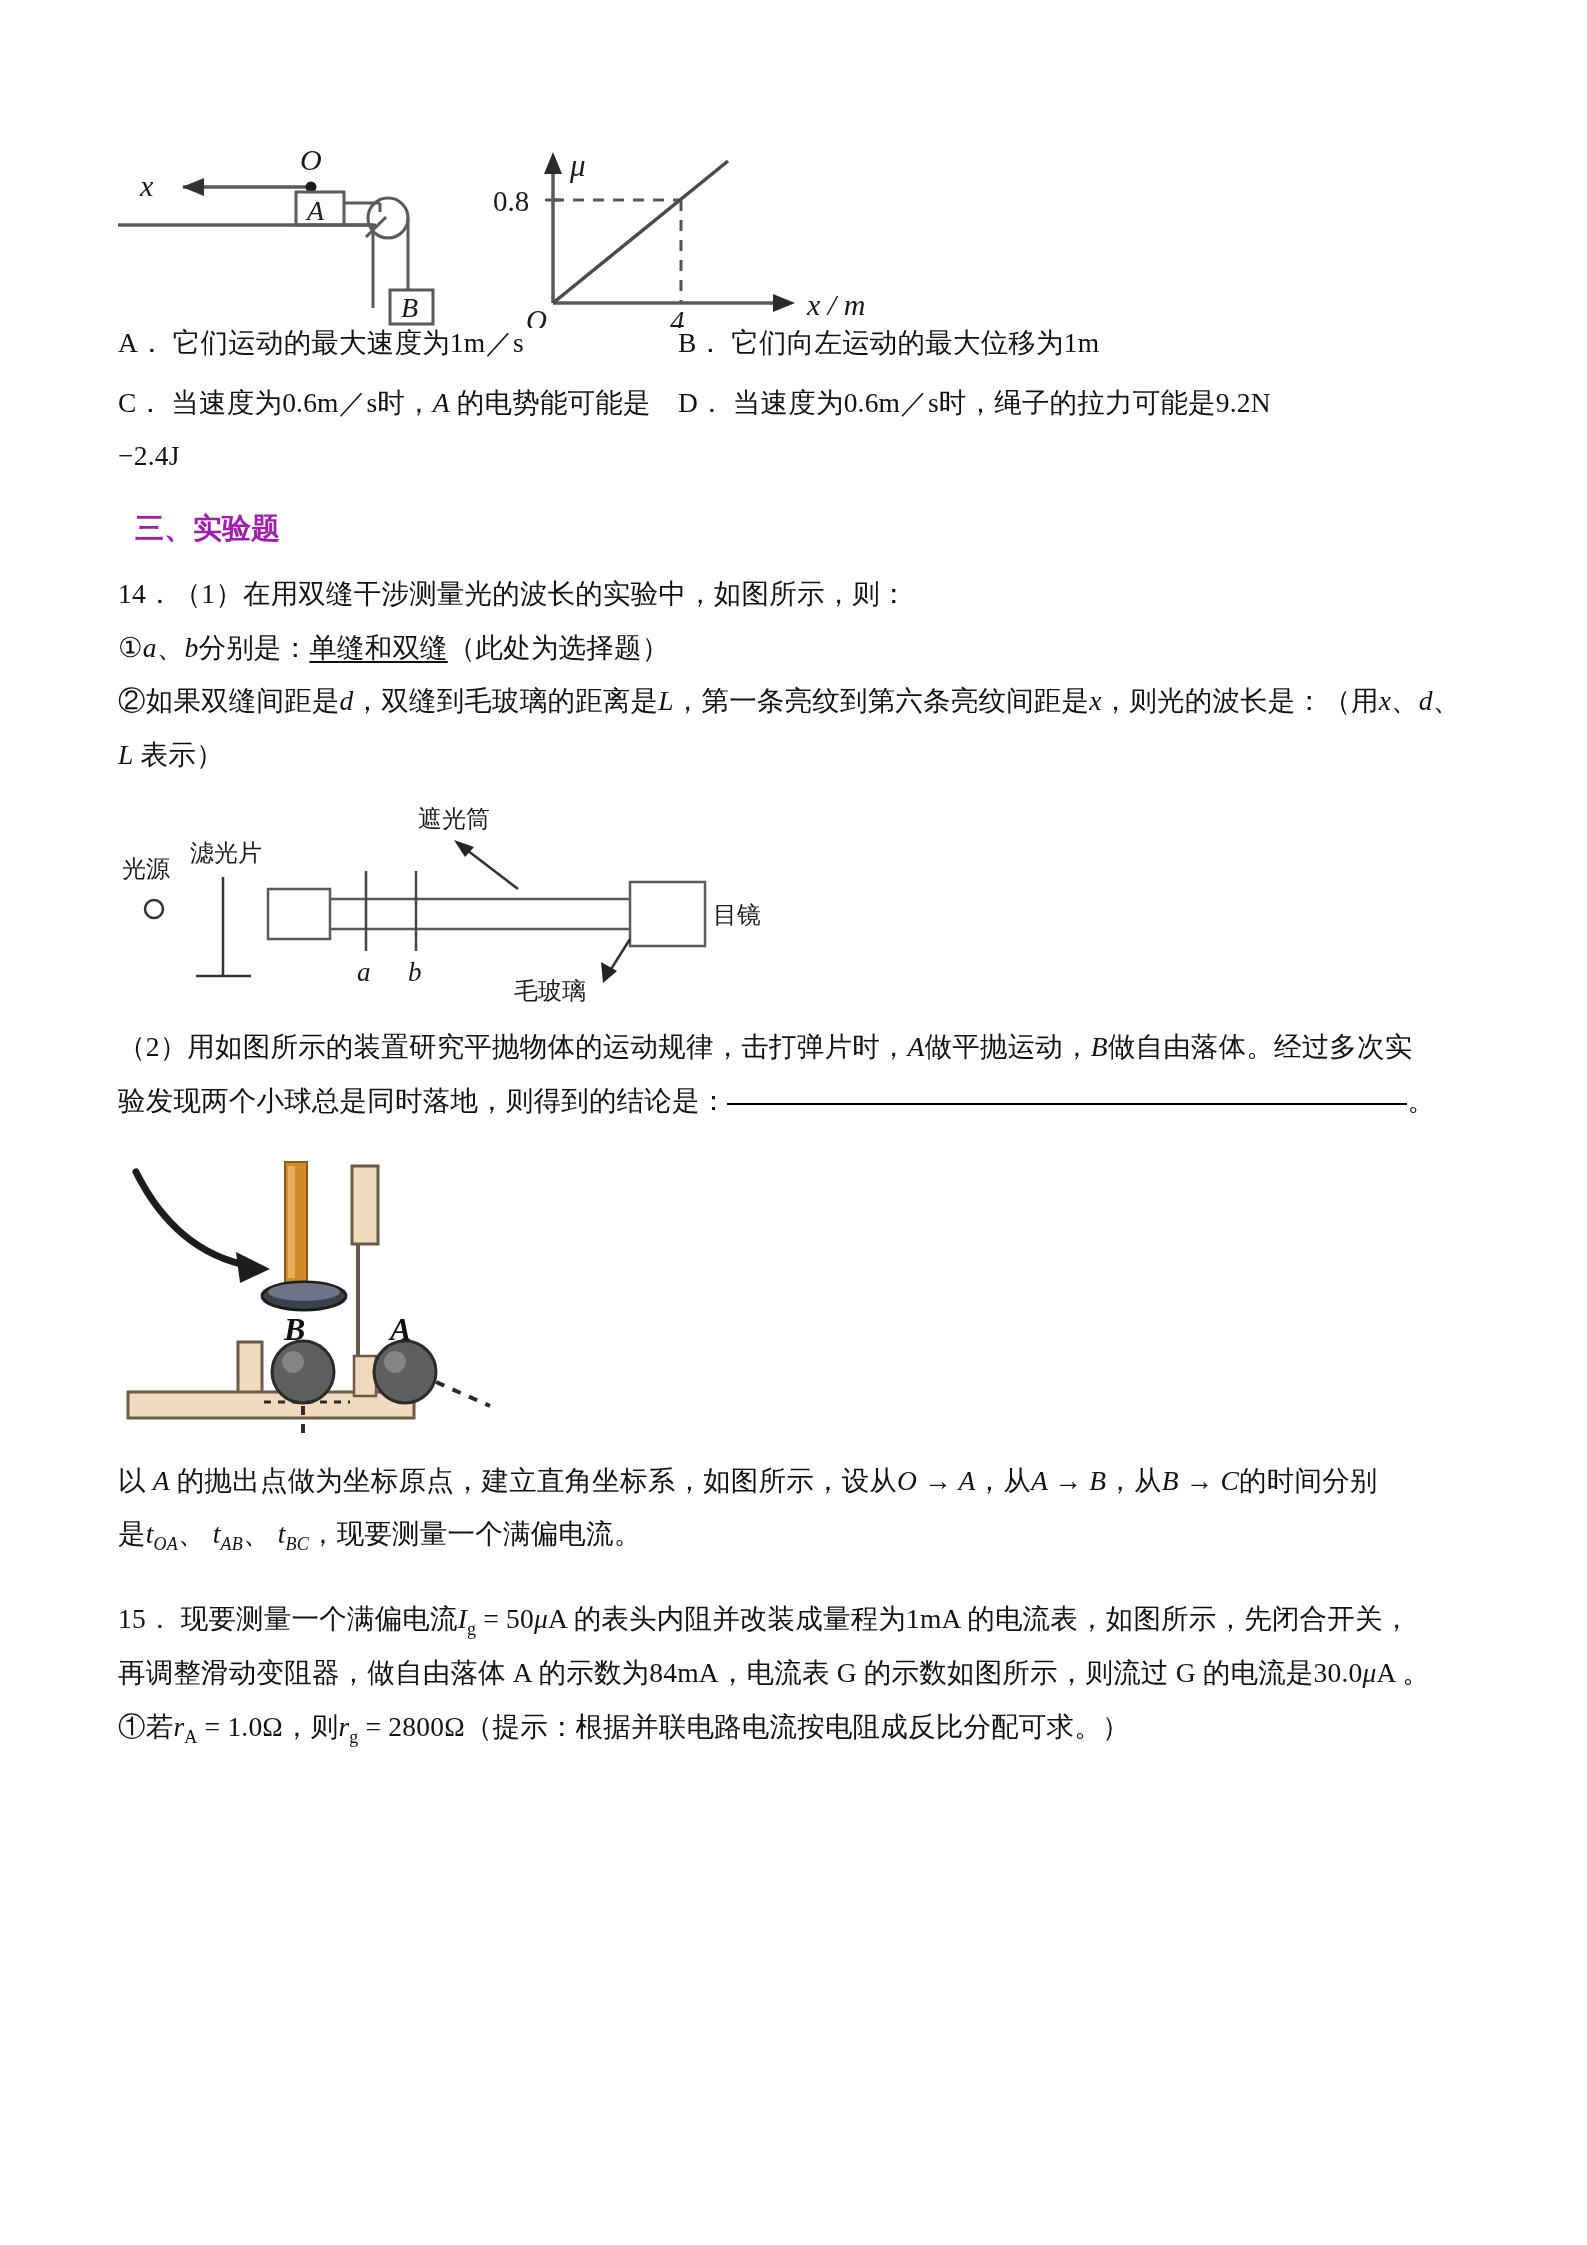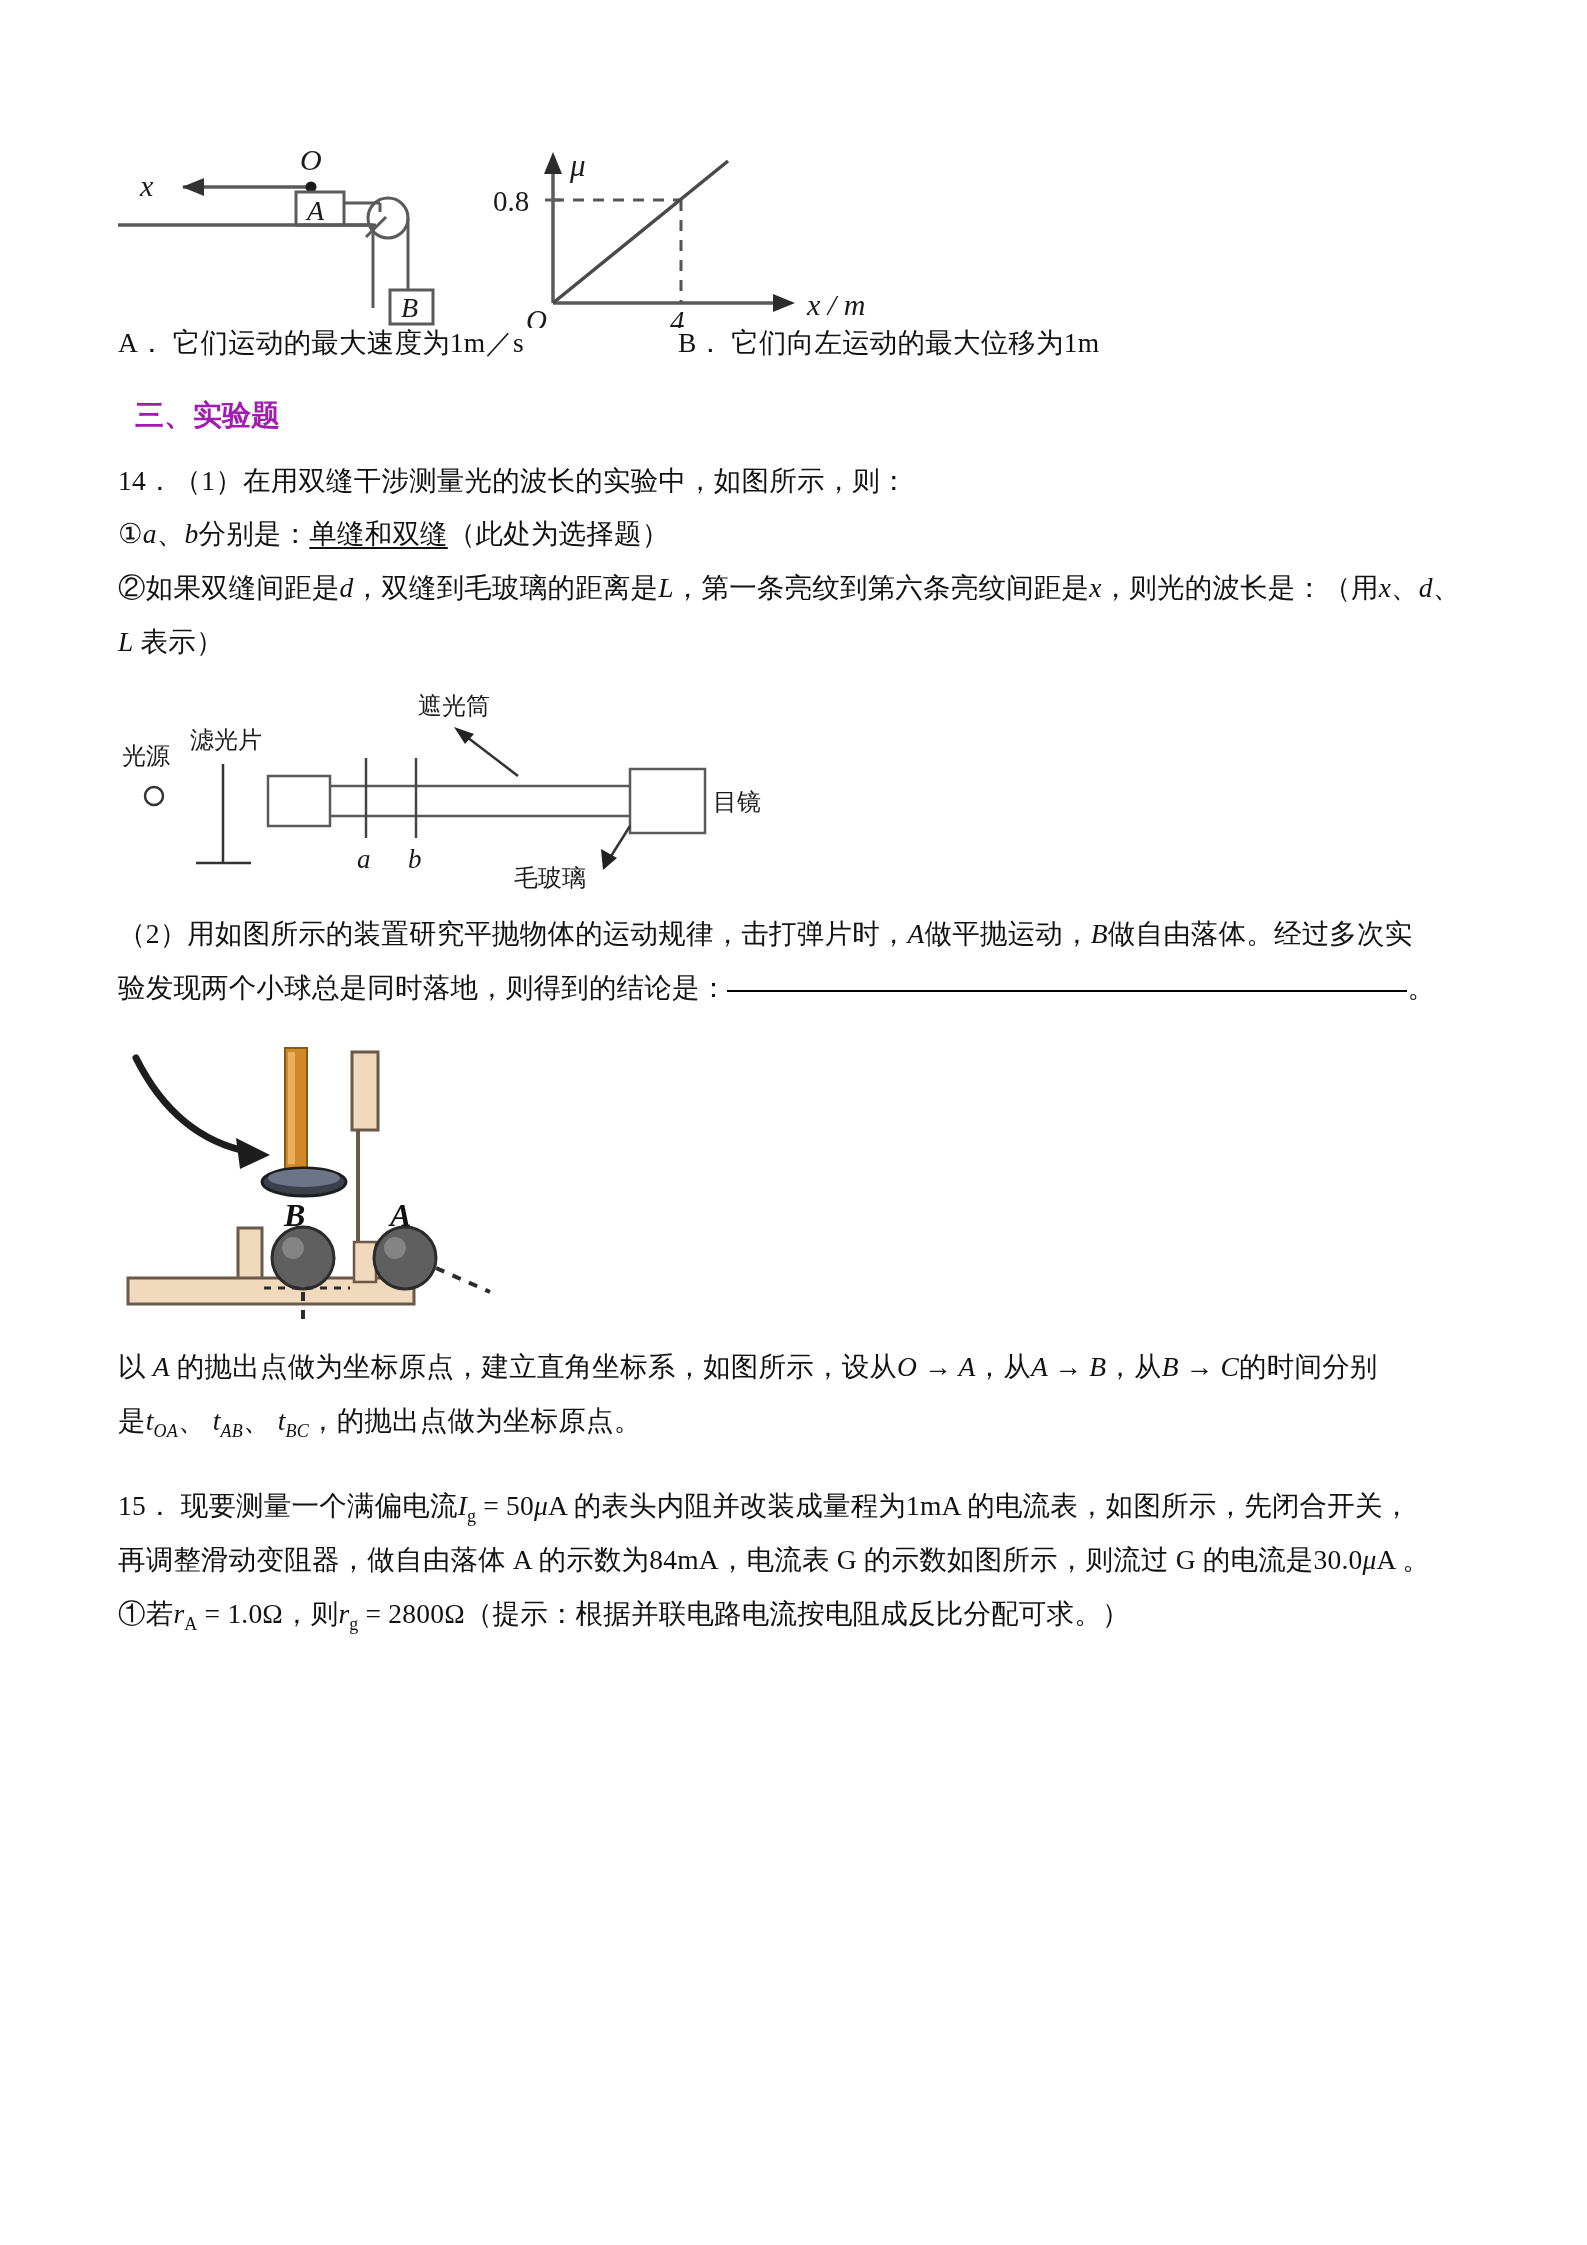--- a/index.html
+++ b/index.html
@@ -174,20 +174,31 @@
     <div class="choice-a">
       <span>A．</span>
       <span>它们运动的最大速度为1m／s</span>
     </div>
     <div class="choice-b">
       <span>B．</span>
       <span>它们向左运动的最大位移为1m</span>
     </div>
   </div>
 
+  <div class="choice-row ptext">
+    <div class="choice-a">
+      <span>C．</span>
+      <span>当速度为0.6m／s时，</span><span class="ital">A</span>
+      <span>的电势能可能是−2.4J</span>
+    </div>
+    <div class="choice-b">
+      <span>D．</span>
+      <span>当速度为0.6m／s时，</span><span>绳子的拉力可能是9.2N</span>
+    </div>
+  </div>
 
   <div style="margin-top:26px">
     <span class="sect-title">三、实验题</span>
   </div>
 
   <div class="ptext q-block" style="margin-top:18px">
     <span>14．</span><span>（1）</span><span>在用双缝干涉测量光的波长的实验中，如图所示，则：</span>
   </div>
 
   <div class="ptext">
@@ -283,21 +294,21 @@
   </div>
 
   <div class="ptext" style="margin-top:10px">
     <span>以</span>
     <span class="ital">A</span>
     <span>的抛出点做为坐标原点，建立直角坐标系，如图所示，设从</span><span class="ital nowrap">O → A</span><span>，从</span><span class="ital nowrap">A → B</span><span>，从</span><span class="ital nowrap">B → C</span><span>的时间分别</span>
   </div>
   <div class="ptext">
     <span>是</span><span class="ital">t</span><span class="sub">OA</span><span>、</span>
     <span class="ital">t</span><span class="sub">AB</span><span>、</span>
-    <span class="ital">t</span><span class="sub">BC</span><span>，的抛出点做为坐标原点。</span>
+    <span class="ital">t</span><span class="sub">BC</span><span>，现要测量一个满偏电流。</span>
   </div>
 
   <div class="ptext" style="margin-top:30px">
     <span>15．</span>
     <span>现要测量一个满偏电流</span><span class="ital">I</span><span class="sub-up">g</span>
     <span>= 50</span><span class="ital">μ</span><span>A 的表头内阻并改装成量程为1mA 的电流表，如图所示，先闭合开关，</span>
   </div>
   <div class="ptext">
     <span>再调整滑动变阻器，做自由落体 A 的示数为84mA，电流表 G 的示数如图所示，则流过 G 的电流是30.0</span><span class="ital">μ</span><span>A 。</span>
   </div>

